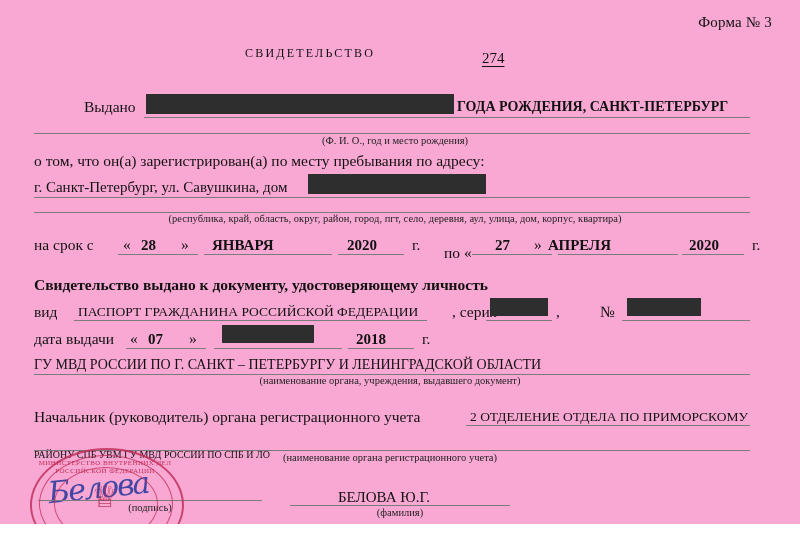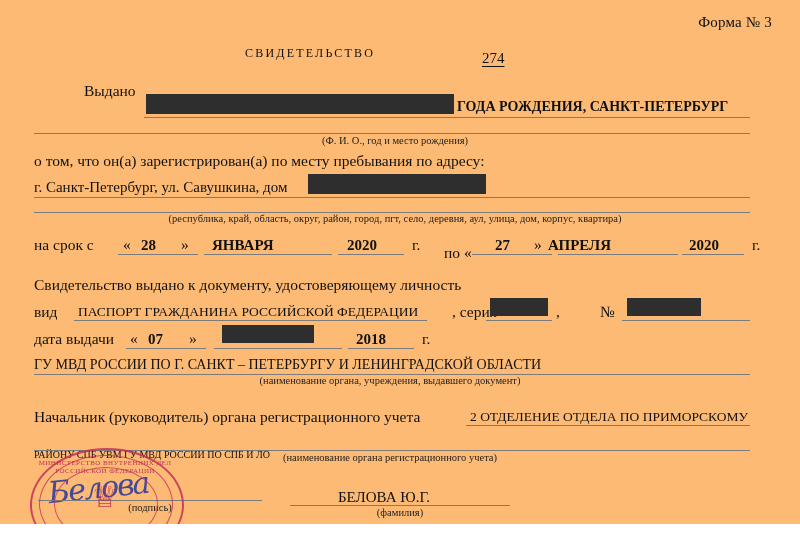--- a/index.html
+++ b/index.html
@@ -13,21 +13,21 @@
     position: relative;
     font-family: "Liberation Serif", serif;
     color: #111;
     overflow: hidden;
   }
   .page {
     position: absolute;
     left: 0; top: 0;
     width: 800px;
     height: 536px;
-    background: #fdba74;
+    background: #f9a8d4;
   }
   .form-no {
     position: absolute;
     right: 28px;
     top: 14px;
     font-size: 15px;
     letter-spacing: 0.2px;
   }
   .title {
     position: absolute;
@@ -157,21 +157,21 @@
 </head>
 <body>
 
 <div class="page">
 
   <div class="form-no">Форма № 3</div>
 
   <div class="title">СВИДЕТЕЛЬСТВО</div>
   <div class="title-num">274</div>
 
-  <div class="lbl" style="left:84px; top:82px;">Выдано</div>
+  <div class="lbl" style="left:84px; top:98px;">Выдано</div>
   <div class="redact" style="left:146px; top:94px; width:308px; height:20px;"></div>
   <div class="val b" style="left:457px; top:99px; font-size:14px;">ГОДА РОЖДЕНИЯ, САНКТ-ПЕТЕРБУРГ</div>
   <div class="rule" style="left:144px; top:117px; width:606px;"></div>
 
   <div class="rule" style="left:34px; top:133px; width:716px;"></div>
   <div class="lbl" style="left:34px; top:152px;">о том, что он(а) зарегистрирован(а) по месту пребывания по адресу:</div>
 
   <div class="lbl sm center" style="left:250px; top:135px; width:290px;">(Ф. И. О., год и место рождения)</div>
 
   <div class="val" style="left:34px; top:179px;">г. Санкт-Петербург, ул. Савушкина, дом</div>
@@ -193,21 +193,21 @@
   <div class="lbl" style="left:444px; top:236px;margin-top:8px;">по «</div>
   <div class="val b" style="left:495px; top:237px;">27</div>
   <div class="lbl" style="left:534px; top:236px;">»</div>
   <div class="rule" style="left:472px; top:254px; width:80px;"></div>
   <div class="val b" style="left:548px; top:237px;">АПРЕЛЯ</div>
   <div class="rule" style="left:558px; top:254px; width:120px;"></div>
   <div class="val b" style="left:689px; top:237px;">2020</div>
   <div class="rule" style="left:682px; top:254px; width:62px;"></div>
   <div class="lbl" style="left:752px; top:236px;">г.</div>
 
-  <div class="lbl" style="left:34px; top:276px;">Свидетельство выдано к документу, удостоверяющему личность</div>
+  <div class="lbl" style="left:34px; top:276px;font-weight:bold;">Свидетельство выдано к документу, удостоверяющему личность</div>
 
   <div class="lbl" style="left:34px; top:303px;">вид</div>
   <div class="val spaced" style="left:78px; top:304px; font-size:13.5px;">ПАСПОРТ ГРАЖДАНИНА РОССИЙСКОЙ ФЕДЕРАЦИИ</div>
   <div class="rule" style="left:74px; top:320px; width:353px;"></div>
   <div class="lbl" style="left:452px; top:303px;">, серия</div>
   <div class="redact" style="left:490px; top:298px; width:58px; height:18px;"></div>
   <div class="rule" style="left:486px; top:320px; width:66px;"></div>
   <div class="lbl" style="left:556px; top:303px;">,</div>
   <div class="lbl" style="left:600px; top:303px;">№</div>
   <div class="redact" style="left:627px; top:298px; width:74px; height:18px;"></div>

